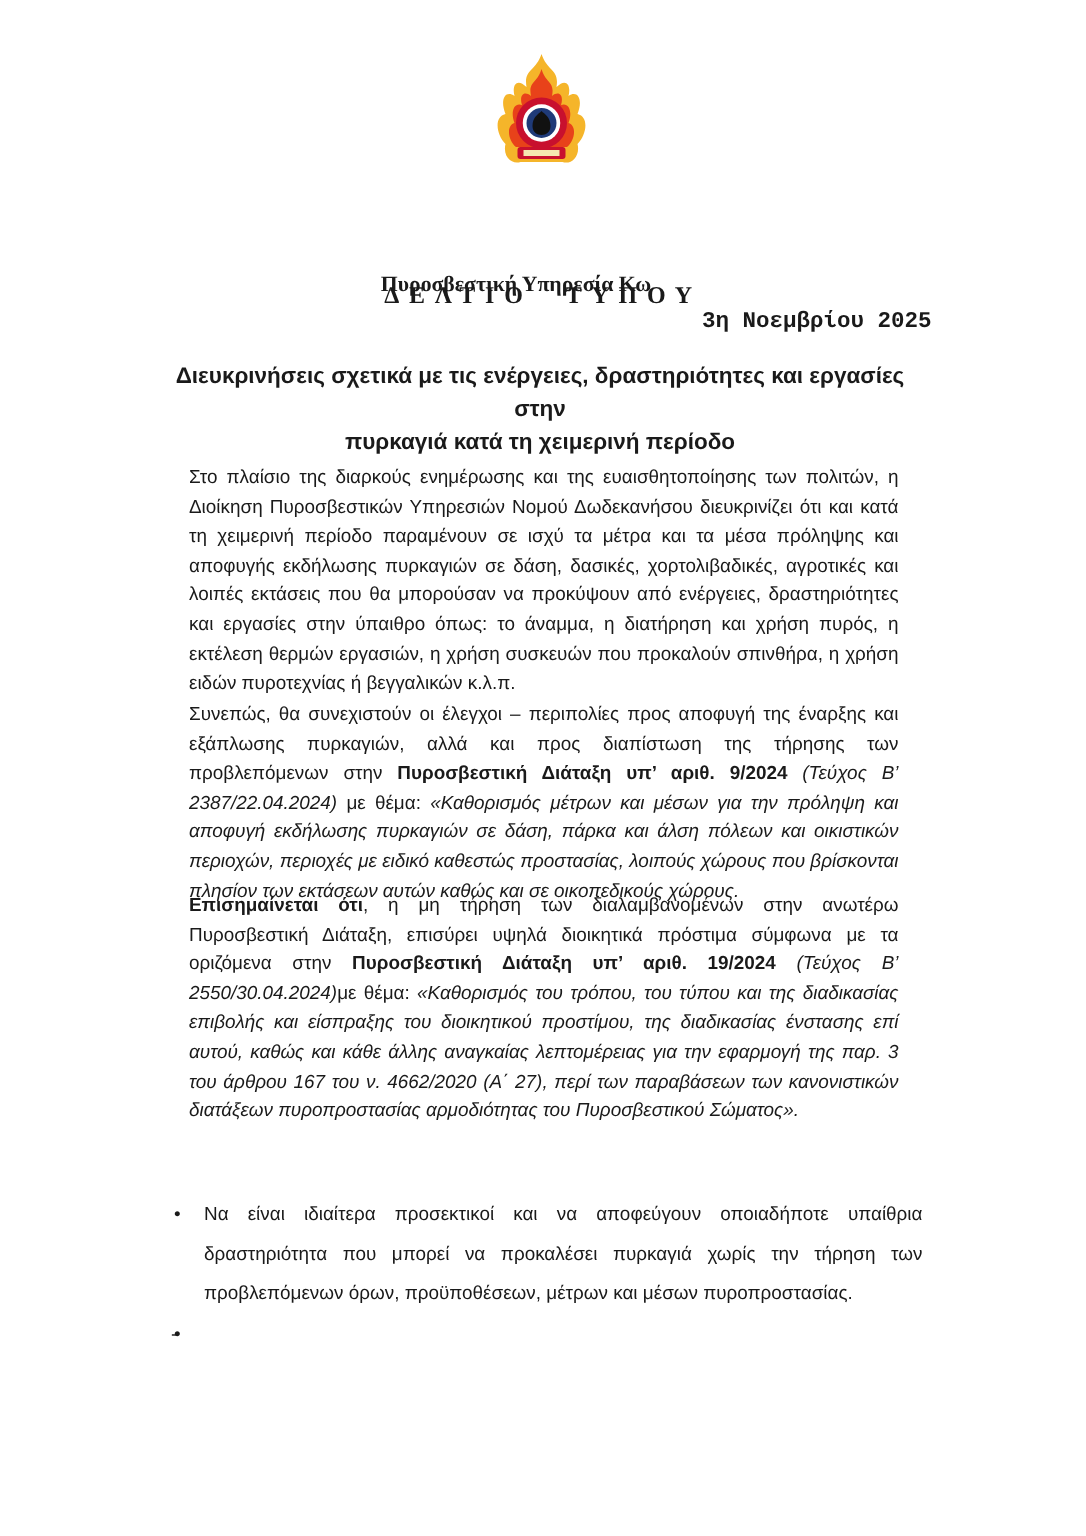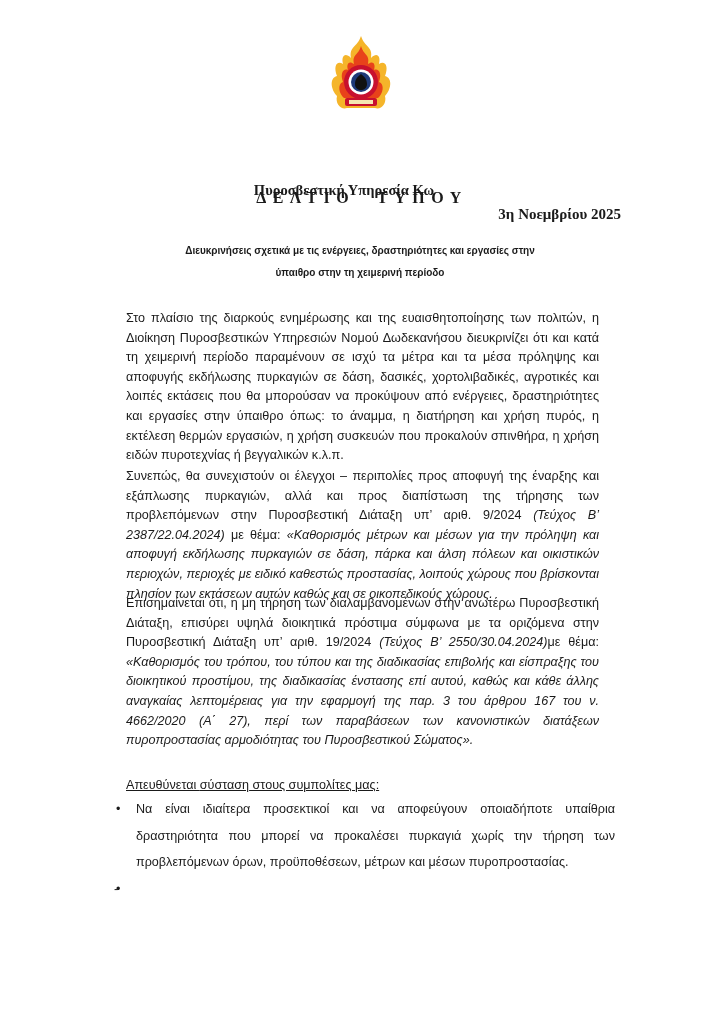--- a/index.html
+++ b/index.html
@@ -5,31 +5,31 @@
   html, body { margin: 0; padding: 0; background: #ffffff; }
   body { width: 724px; height: 1024px; position: relative; overflow: hidden; color: #1a1a1a; }
   .page { position: absolute; left: 0; top: 0; width: 724px; height: 1024px; }
   .logo { position: absolute; left: 325px; top: 34px; width: 72px; height: 84px; }
   .org { position: absolute; left: 0; width: 688px; top: 138px; text-align: center;
          font-family: "Liberation Serif", serif; font-weight: bold; font-size: 14.5px; margin-top: 44px; }
   .title { position: absolute; left: 0; width: 724px; top: 189px; text-align: center;
            font-family: "Liberation Serif", serif; font-weight: bold; font-size: 16px; letter-spacing: 6.5px; }
   .title .gap { display: inline-block; width: 22px; }
   .date { position: absolute; right: 103px; top: 206px;
-          font-family: Liberation Serif, serif; font-weight: bold; font-size: 15px; }
+          font-family: Liberation Mono, monospace; font-weight: bold; font-size: 15px; }
   .subject { position: absolute; left: 100px; width: 520px; top: 240px; text-align: center;
-             font-family: "Liberation Sans", sans-serif; font-weight: bold; font-size: 10px; line-height: 22px; }
+             font-family: "Liberation Sans", sans-serif; font-weight: bold; font-size: 15px; line-height: 22px; }
   .body { position: absolute; left: 110px; width: 505px;
           font-family: "Liberation Sans", sans-serif; font-size: 12.6px; line-height: 19.6px; text-align: justify; }
   .p1 { top: 293px; }
   .p2 { top: 451px; }
   .p3 { top: 578px; }
   .p4 { top: 760px; }
   .body p { margin: 16px; }
-  b { font-weight: normal; }
+  b { font-weight: bold; }
   i { }
   .u { text-decoration: underline; }
   .list { position: absolute; left: 110px; width: 505px; top: 796px;
           font-family: "Liberation Sans", sans-serif; font-size: 12.6px; line-height: 26.5px; }
   .li { position: relative; padding-left: 26px; text-align: justify; }
   .li .marker { position: absolute; left: 6px; top: 0; }
   .li.dash .marker { left: 4px; }
 </style>
 </head>
 <body>
@@ -50,38 +50,35 @@
   <div class="org">Πυροσβεστική Υπηρεσία Κω</div>
 
   <div class="title">
     <span>ΔΕΛΤΙΟ</span><span class="gap"></span><span>ΤΥΠΟΥ</span>
   </div>
 
   <div class="date">3η Νοεμβρίου 2025</div>
 
   <div class="subject">
     <div>Διευκρινήσεις σχετικά με τις ενέργειες, δραστηριότητες και εργασίες στην</div>
-    <div>ύπαιθρο στην τη χειμερινή περίοδο</div>
+    <div>πυρκαγιά κατά τη χειμερινή περίοδο</div>
   </div>
 
   <div class="body p1">
     <p>Στο πλαίσιο της διαρκούς ενημέρωσης και της ευαισθητοποίησης των πολιτών, η Διοίκηση Πυροσβεστικών Υπηρεσιών Νομού Δωδεκανήσου διευκρινίζει ότι και κατά τη χειμερινή περίοδο παραμένουν σε ισχύ τα μέτρα και τα μέσα πρόληψης και αποφυγής εκδήλωσης πυρκαγιών σε δάση, δασικές, χορτολιβαδικές, αγροτικές και λοιπές εκτάσεις που θα μπορούσαν να προκύψουν από ενέργειες, δραστηριότητες και εργασίες στην ύπαιθρο  όπως: το άναμμα, η διατήρηση και χρήση πυρός, η εκτέλεση θερμών εργασιών, η χρήση συσκευών που προκαλούν σπινθήρα, η χρήση ειδών πυροτεχνίας ή βεγγαλικών κ.λ.π.</p>
   </div>
 
   <div class="body p2">
     <p><span>Συνεπώς, θα συνεχιστούν οι έλεγχοι – περιπολίες προς αποφυγή της έναρξης και εξάπλωσης πυρκαγιών, αλλά και προς διαπίστωση της τήρησης των προβλεπόμενων στην </span><b>Πυροσβεστική Διάταξη υπ’ αριθ. 9/2024</b><i> (Τεύχος Β’ 2387/22.04.2024)</i><span> με θέμα: </span><i>«Καθορισμός μέτρων και μέσων για την πρόληψη και αποφυγή εκδήλωσης πυρκαγιών σε δάση, πάρκα και άλση πόλεων και οικιστικών περιοχών, περιοχές με ειδικό καθεστώς προστασίας, λοιπούς χώρους που βρίσκονται πλησίον των εκτάσεων αυτών καθώς και σε οικοπεδικούς χώρους.</i></p>
   </div>
 
   <div class="body p3">
     <p><b>Επισημαίνεται ότι</b><span>, η μη τήρηση των διαλαμβανομένων στην ανωτέρω Πυροσβεστική Διάταξη, επισύρει υψηλά διοικητικά πρόστιμα σύμφωνα με τα οριζόμενα στην </span><b>Πυροσβεστική Διάταξη υπ’ αριθ. 19/2024</b><i> (Τεύχος Β’ 2550/30.04.2024)</i><span>με θέμα: </span><i>«Καθορισμός του τρόπου, του τύπου και της διαδικασίας επιβολής και είσπραξης του διοικητικού προστίμου, της διαδικασίας ένστασης επί αυτού, καθώς και κάθε άλλης αναγκαίας λεπτομέρειας για την εφαρμογή της παρ. 3 του άρθρου 167 του ν. 4662/2020 (Α΄ 27), περί των παραβάσεων των κανονιστικών διατάξεων πυροπροστασίας αρμοδιότητας του Πυροσβεστικού Σώματος».</i></p>
   </div>
 
-  <div class="body p4">
-    <p class="u"><span>Απευθύνεται </span><b>σύσταση</b><span> στους συμπολίτες μας:</span></p>
-  </div>
 
   <div class="list">
     <div class="li">
       <span class="marker">•</span>
       <span>Να είναι ιδιαίτερα προσεκτικοί και να αποφεύγουν οποιαδήποτε υπαίθρια δραστηριότητα που μπορεί να προκαλέσει πυρκαγιά χωρίς την τήρηση των προβλεπόμενων όρων, προϋποθέσεων, μέτρων και μέσων πυροπροστασίας.</span>
     </div>
     <div class="li">
       <span class="marker">•</span>
     </div>
     <div class="li dash">

